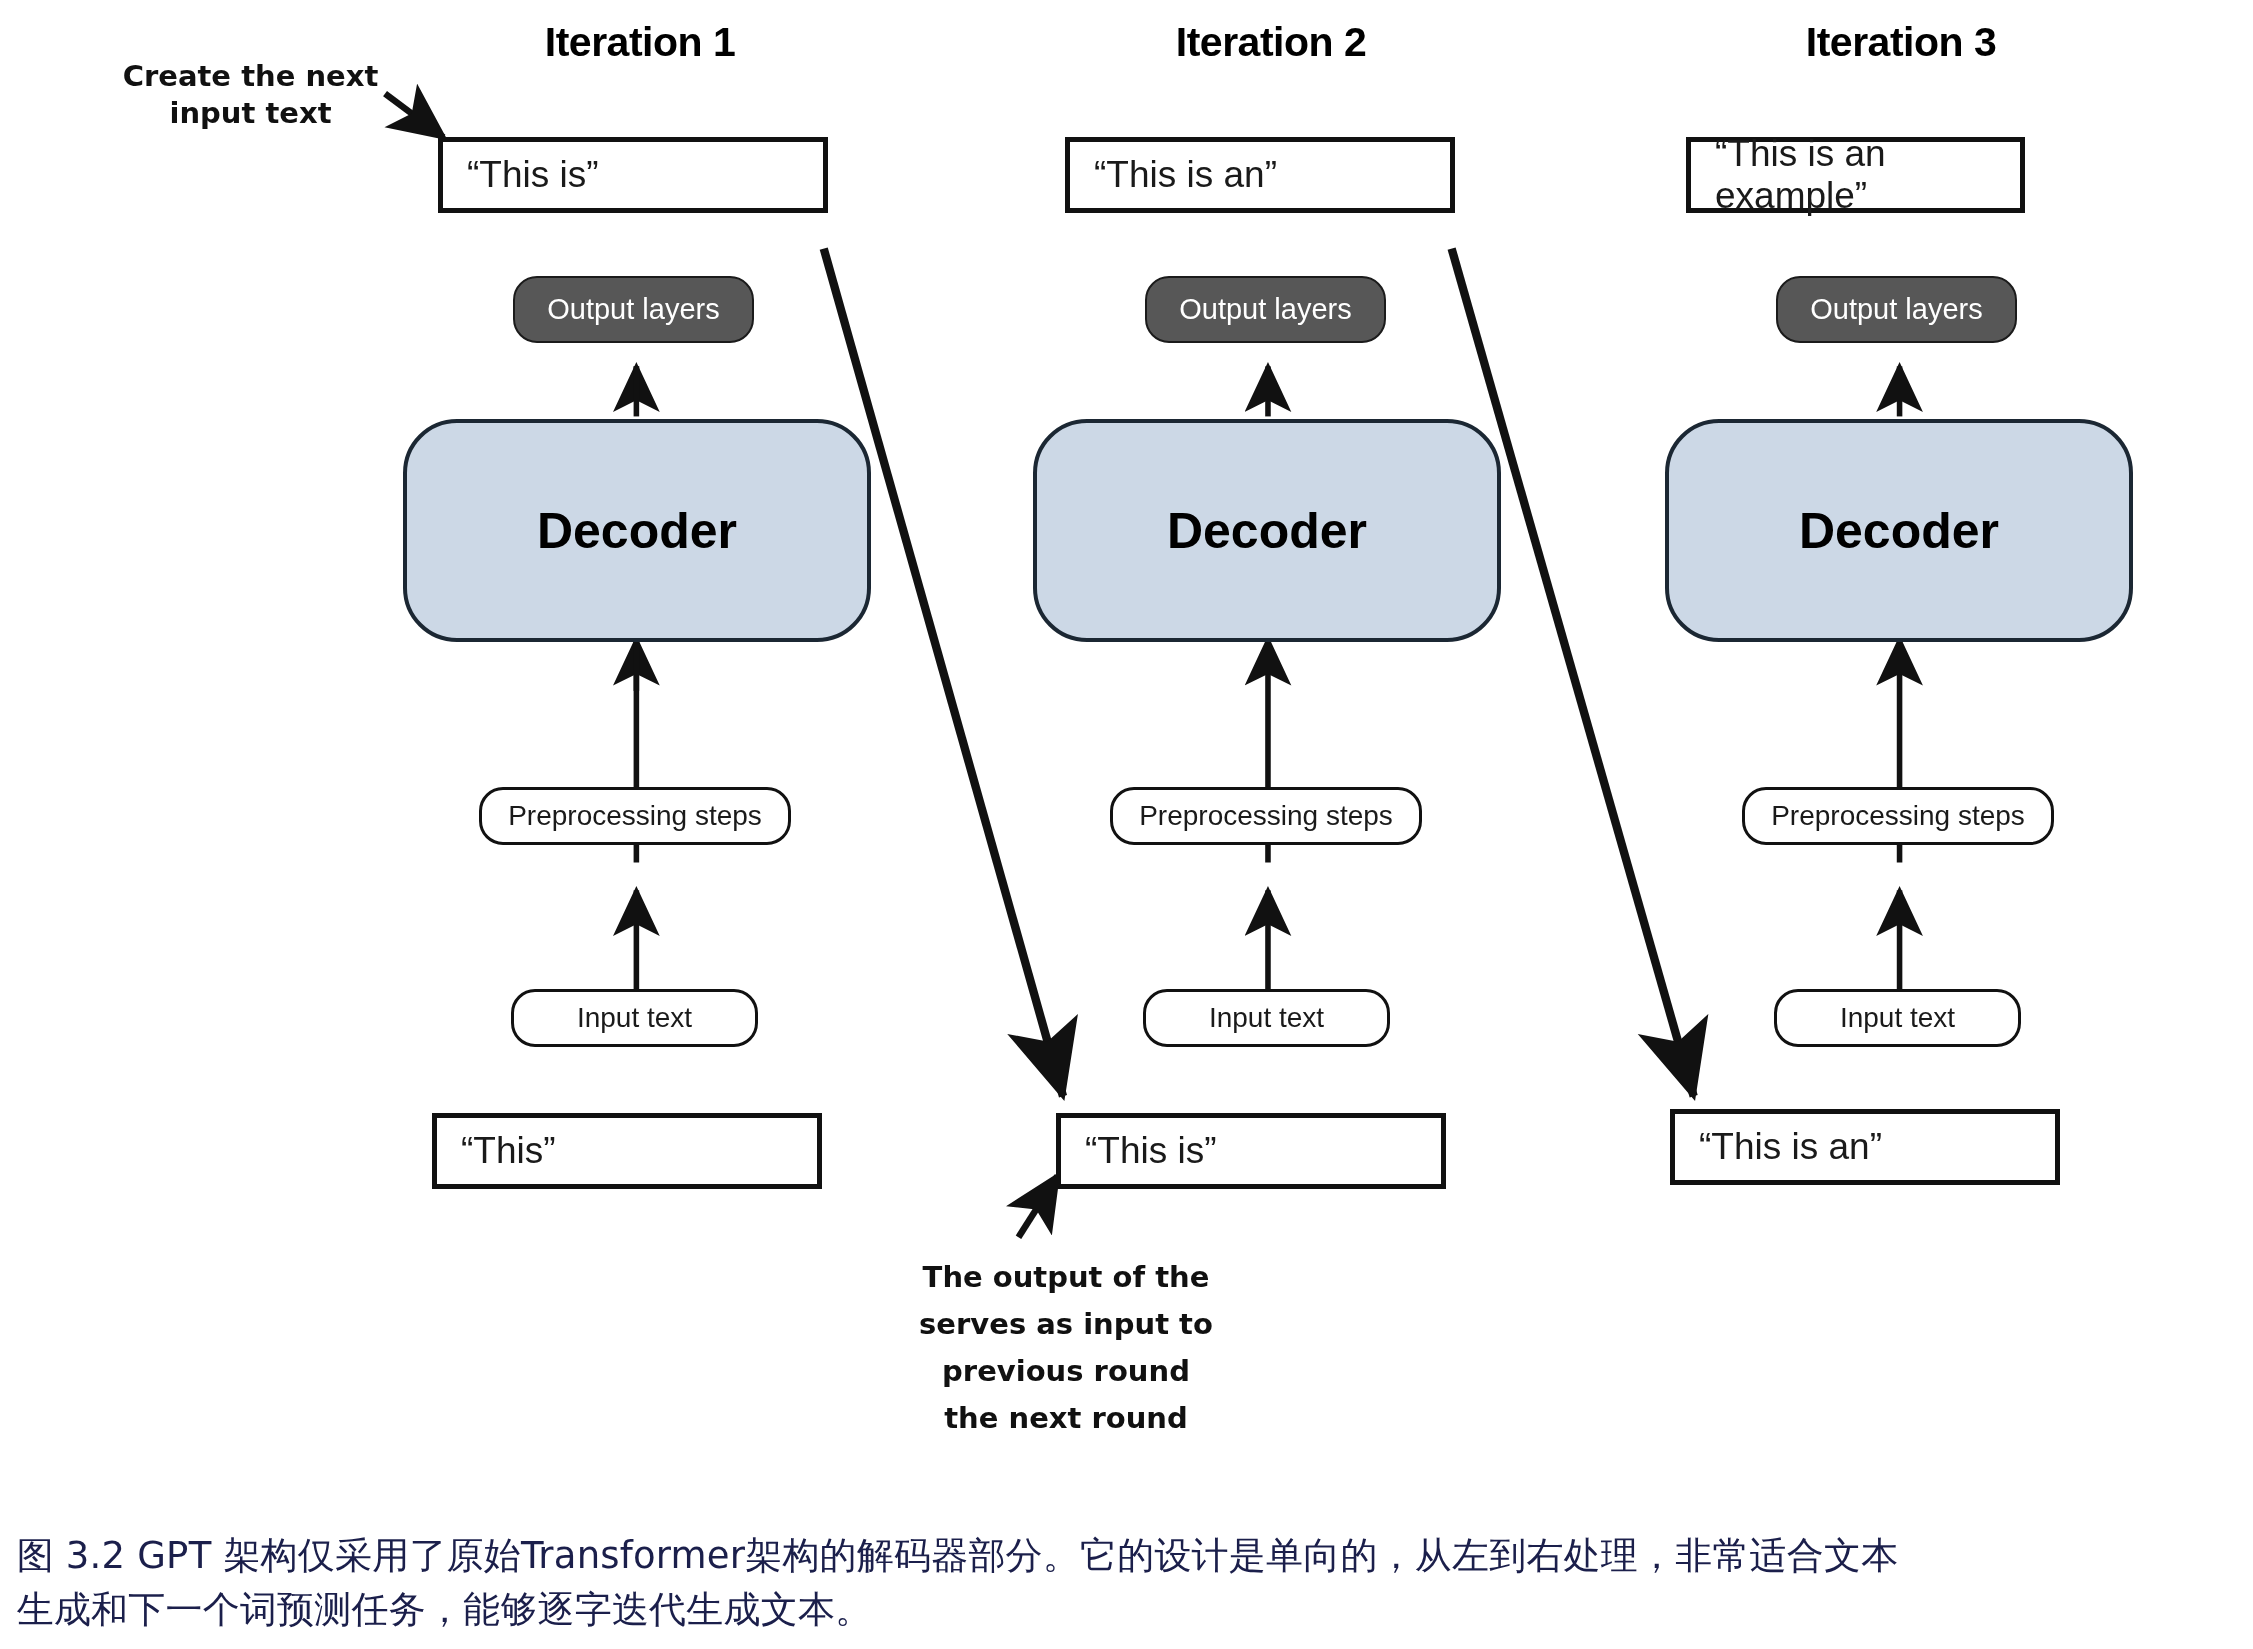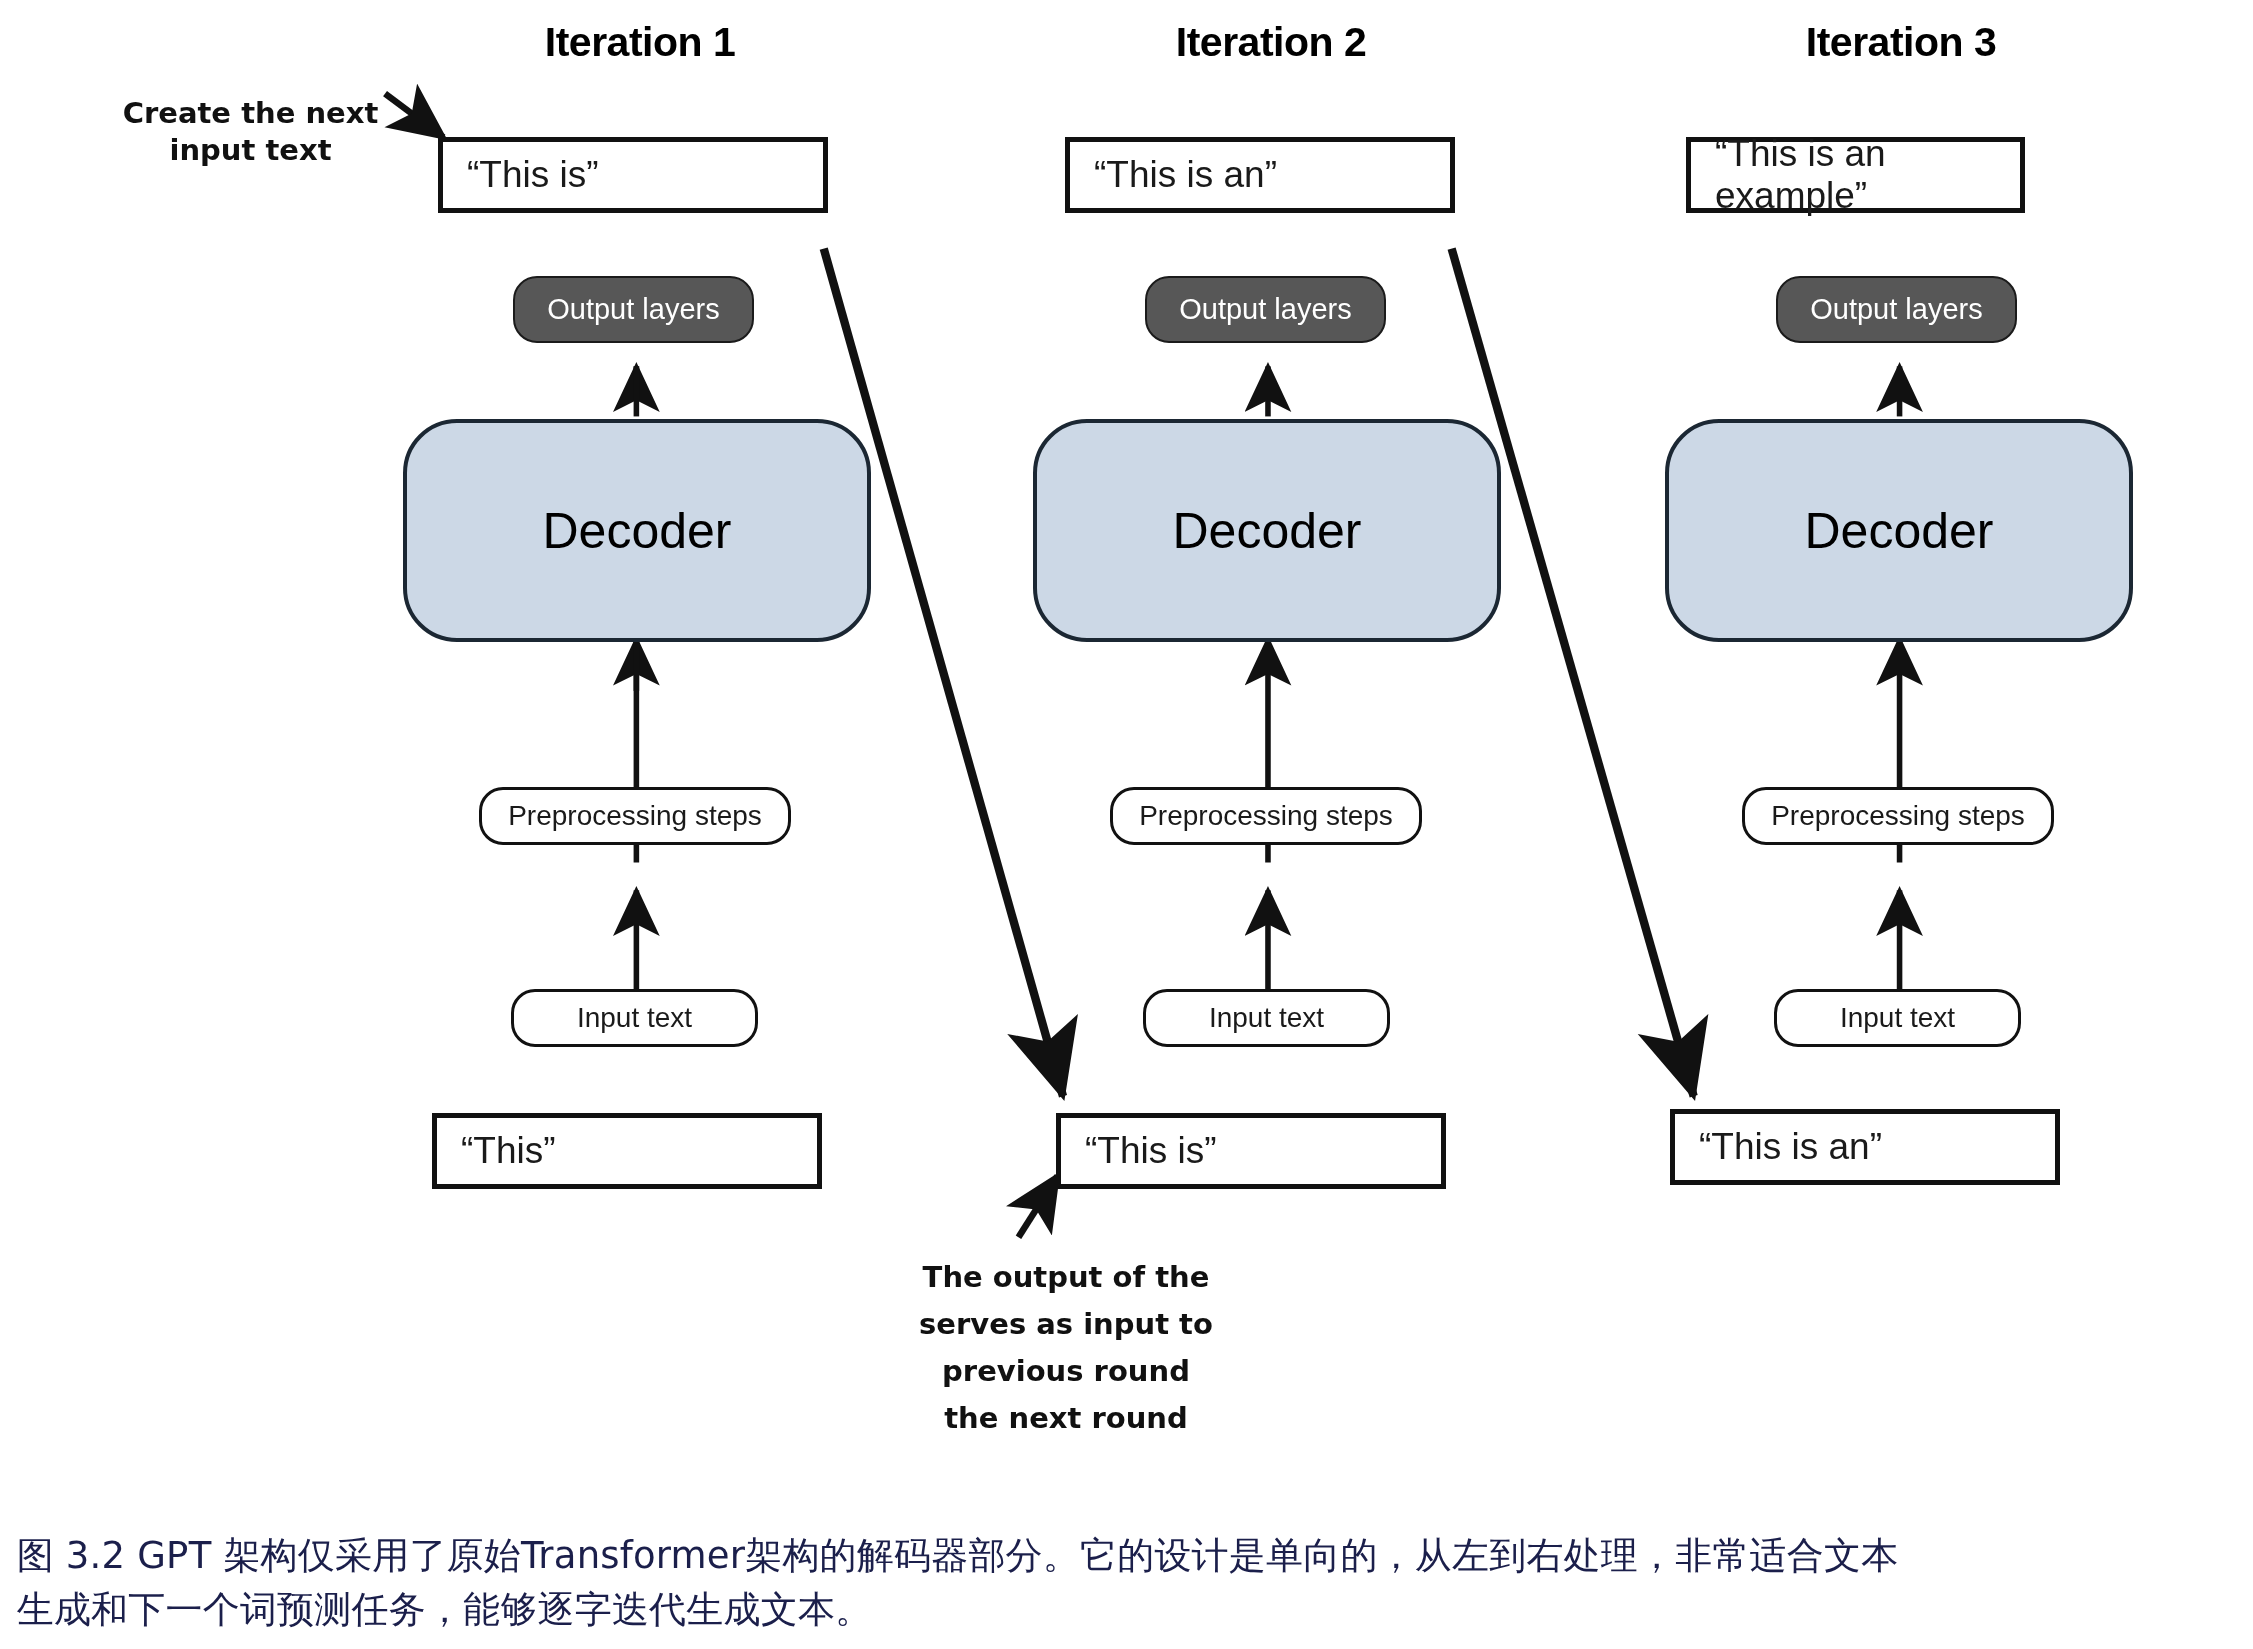--- a/index.html
+++ b/index.html
@@ -63,21 +63,21 @@
 
   
   .decoder {
     background: #ccd8e6;
     border: 4.6px solid #1b2733;
     border-radius: 54px;
     display: flex;
     align-items: center;
     justify-content: center;
     font-size: 50px;
-    font-weight: normal;
+    font-weight: bold;
     color: #000000;
     font-family: "Liberation Sans", sans-serif;
   }
 
   
   .pill {
     background: #ffffff;
     border: 3.7px solid #111111;
     border-radius: 24px;
     display: flex;
@@ -193,21 +193,21 @@
   <div class="abs output-layers" style="left:1776px; top:276px; width:241px; height:67px;">Output layers</div>
 
   <div class="abs decoder" style="left:1665px; top:419px; width:468px; height:223px;">Decoder</div>
 
   <div class="abs pill" style="left:1742px; top:787px; width:312px; height:58px;">Preprocessing steps</div>
 
   <div class="abs pill" style="left:1774px; top:989px; width:247px; height:58px;">Input text</div>
 
   <div class="abs textbox" style="left:1670px; top:1109px; width:390px; height:76px;">“This is an”</div>
 
-  <div class="abs annotation" style="left:102px; top:58px; width:297px;margin-top:37px;">
+  <div class="abs annotation" style="left:102px; top:58px; width:297px;">
     <div>Create the next</div>
     <div>input text</div>
   </div>
 
   <div class="abs annotation" style="left:890px; top:1254px; width:352px; line-height:1.62;">
     <div>The output of the</div>
     <div>serves as input to</div>
     <div>previous round</div>
     <div>the next round</div>
   </div>

